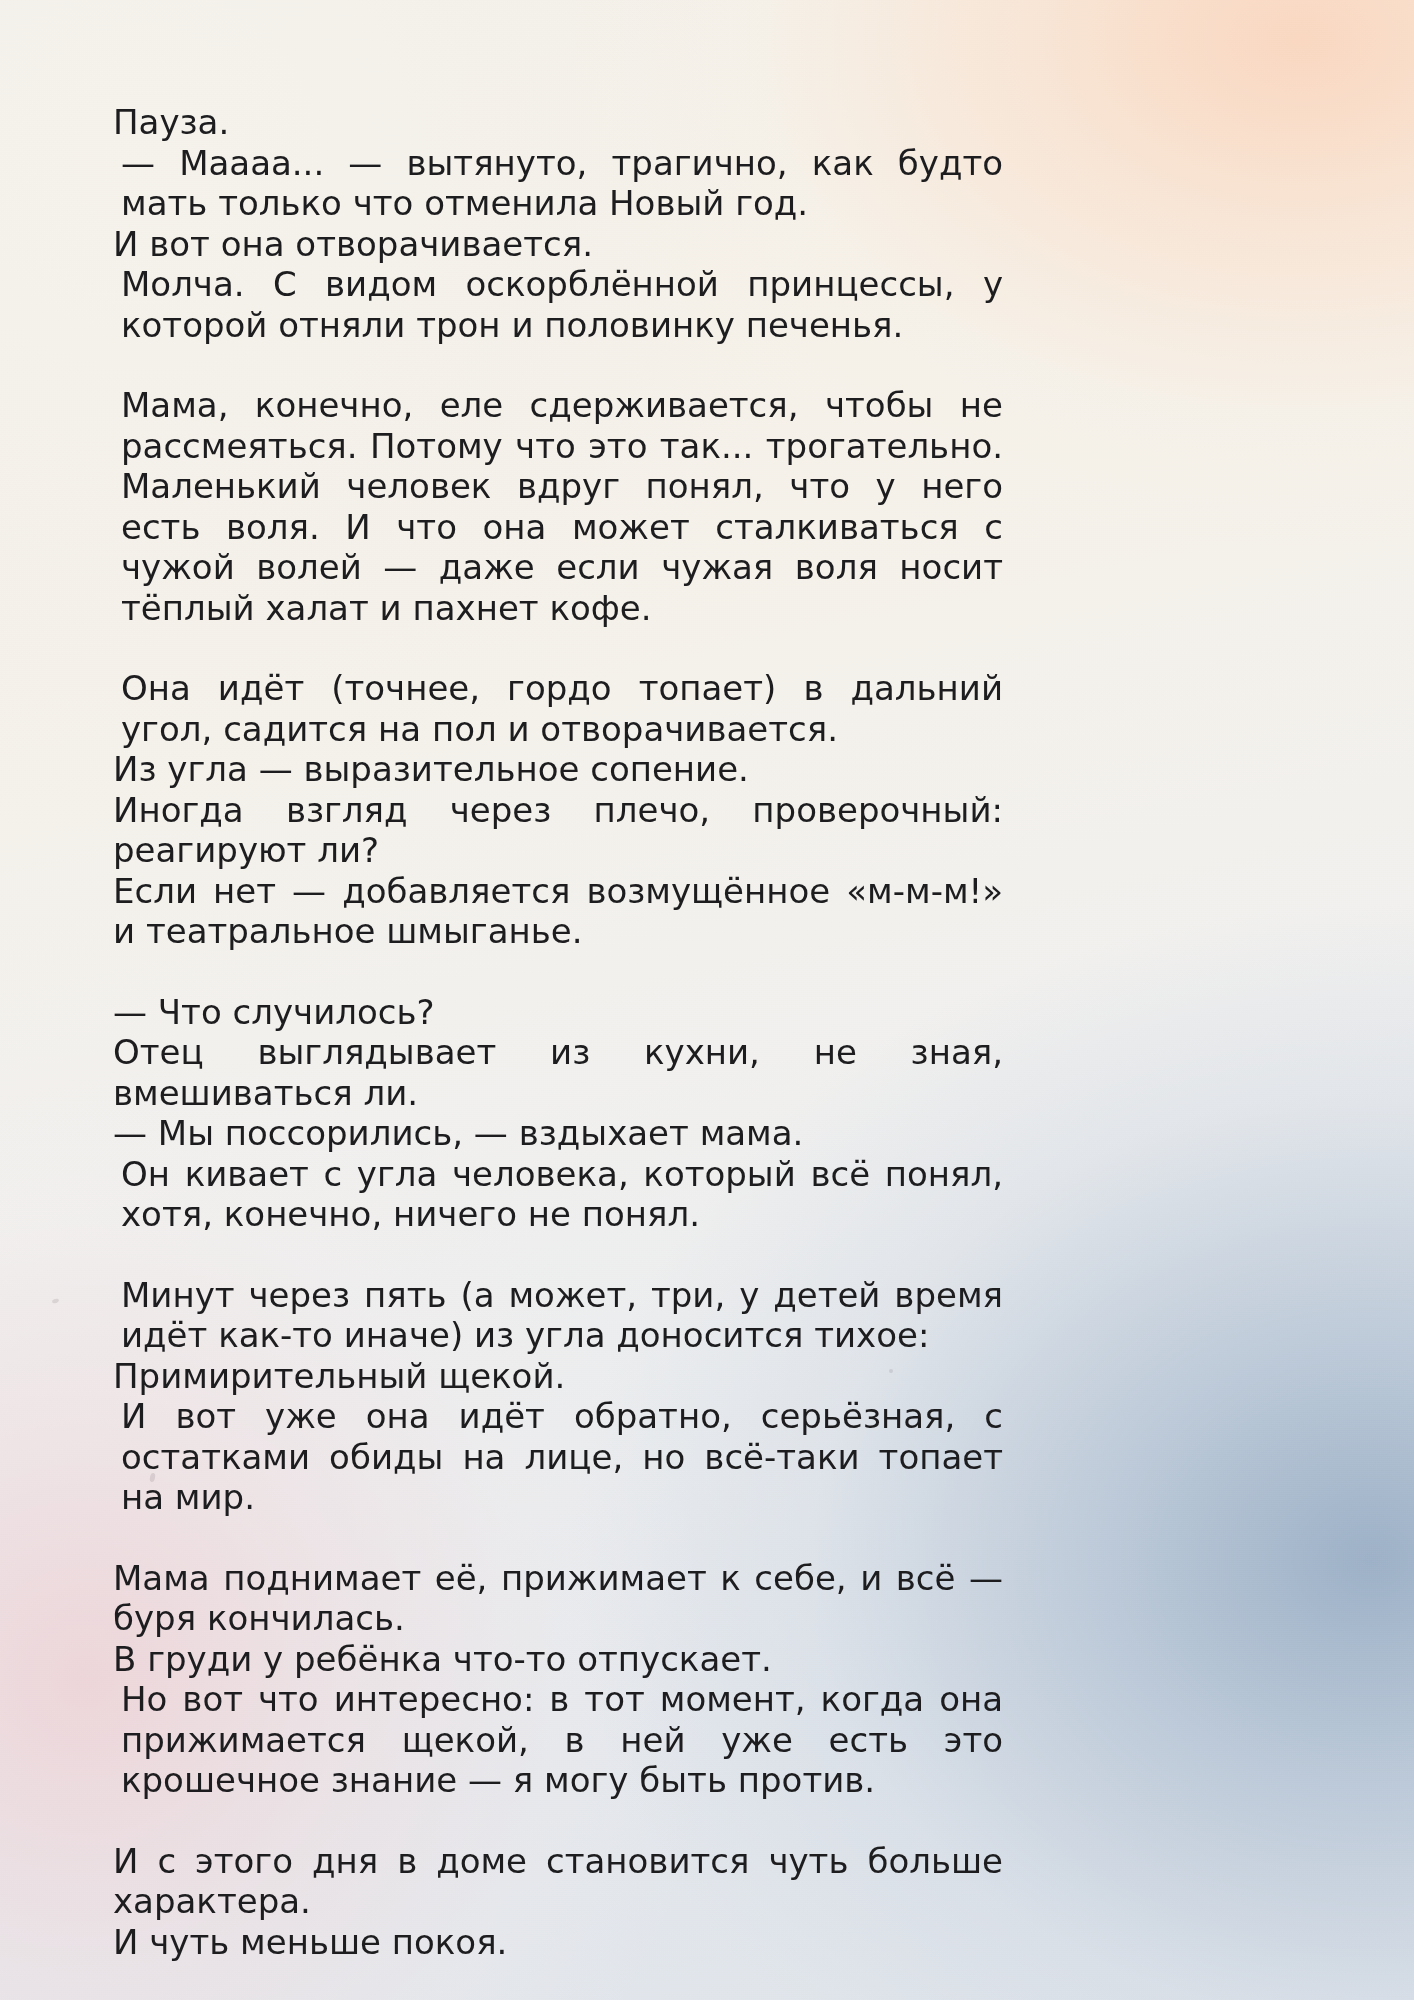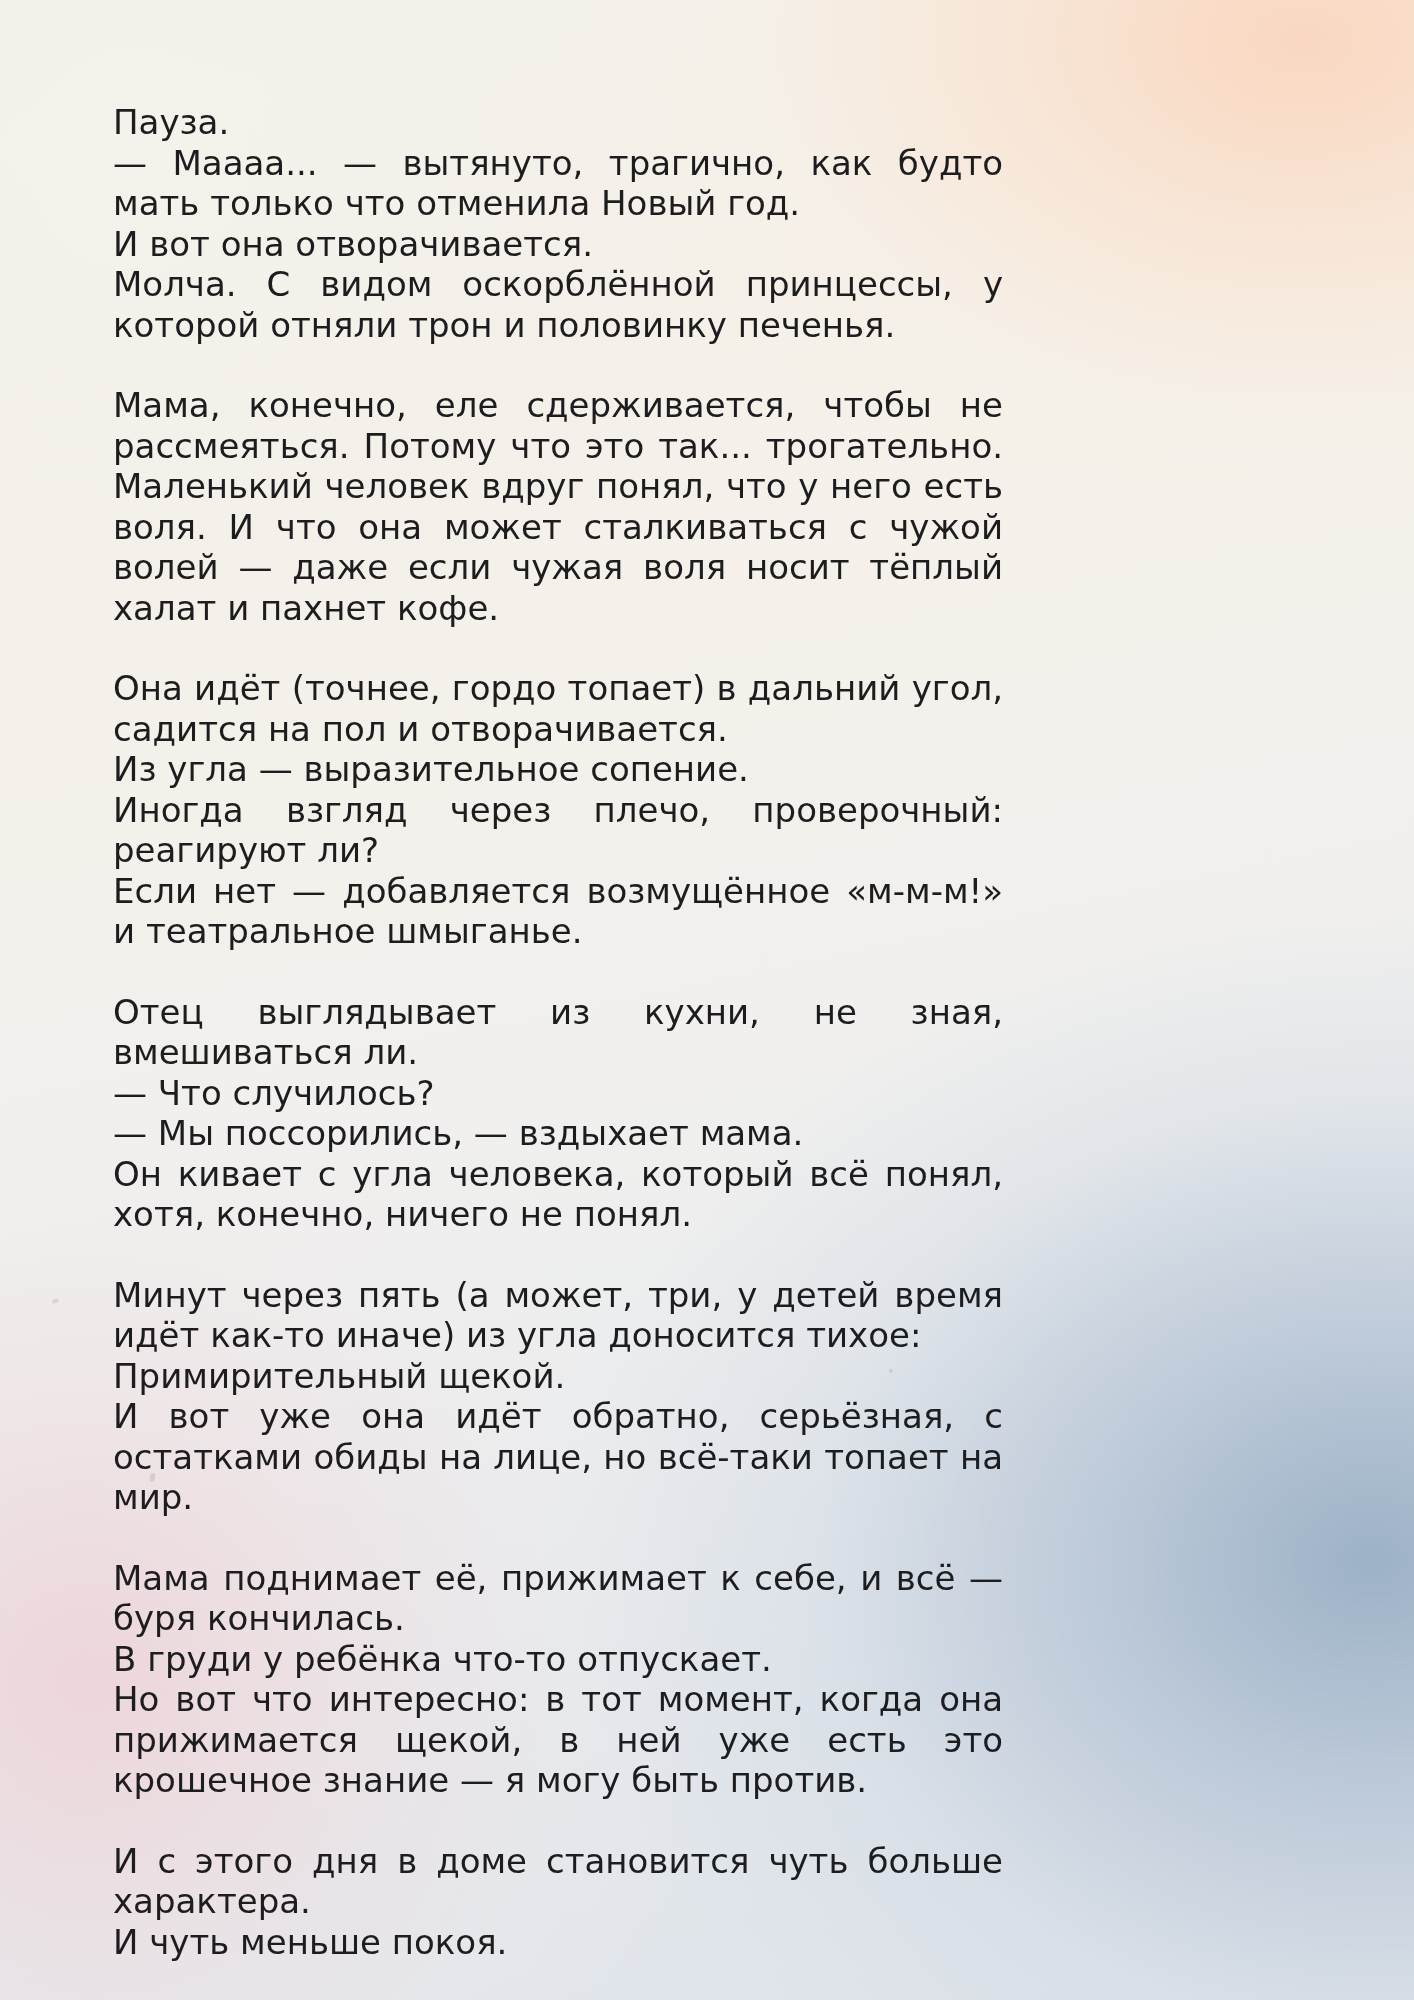--- a/index.html
+++ b/index.html
@@ -106,20 +106,21 @@
 
   .line {
     display: block;
     text-align: justify;
     text-align-last: left;
   }
   
   .line.just {
     text-align: justify;
     text-align-last: left;
+    margin-left: 8px;
   }
 </style>
 </head>
 <body>
 
 <div id="page">
   <div id="grain"></div>
 
   <div class="speckle" style="left:52px; top:1299px; width:7px; height:4px; transform:rotate(-20deg);"></div>
   <div class="speckle" style="left:150px; top:1473px; width:5px; height:9px; transform:rotate(12deg);"></div>
@@ -139,22 +140,22 @@
     </div>
 
     <div class="block">
       <span class="line just">Она идёт (точнее, гордо топает) в дальний угол, садится на пол и отворачивается.</span>
       <span class="line">Из угла — выразительное сопение.</span>
       <span class="line">Иногда взгляд через плечо, проверочный: реагируют ли?</span>
       <span class="line">Если нет — добавляется возмущённое «м-м-м!» и театральное шмыганье.</span>
     </div>
 
     <div class="block">
+      <span class="line">— Что случилось?</span>
       <span class="line">Отец выглядывает из кухни, не зная, вмешиваться ли.</span>
-      <span class="line">— Что случилось?</span>
       <span class="line">— Мы поссорились, — вздыхает мама.</span>
       <span class="line just">Он кивает с угла человека, который всё понял, хотя, конечно, ничего не понял.</span>
     </div>
 
     <div class="block">
       <span class="line just">Минут через пять (а может, три, у детей время идёт как-то иначе) из угла доносится тихое:</span>
       <span class="line">Примирительный щекой.</span>
       <span class="line just">И вот уже она идёт обратно, серьёзная, с остатками обиды на лице, но всё-таки топает на мир.</span>
     </div>
 

